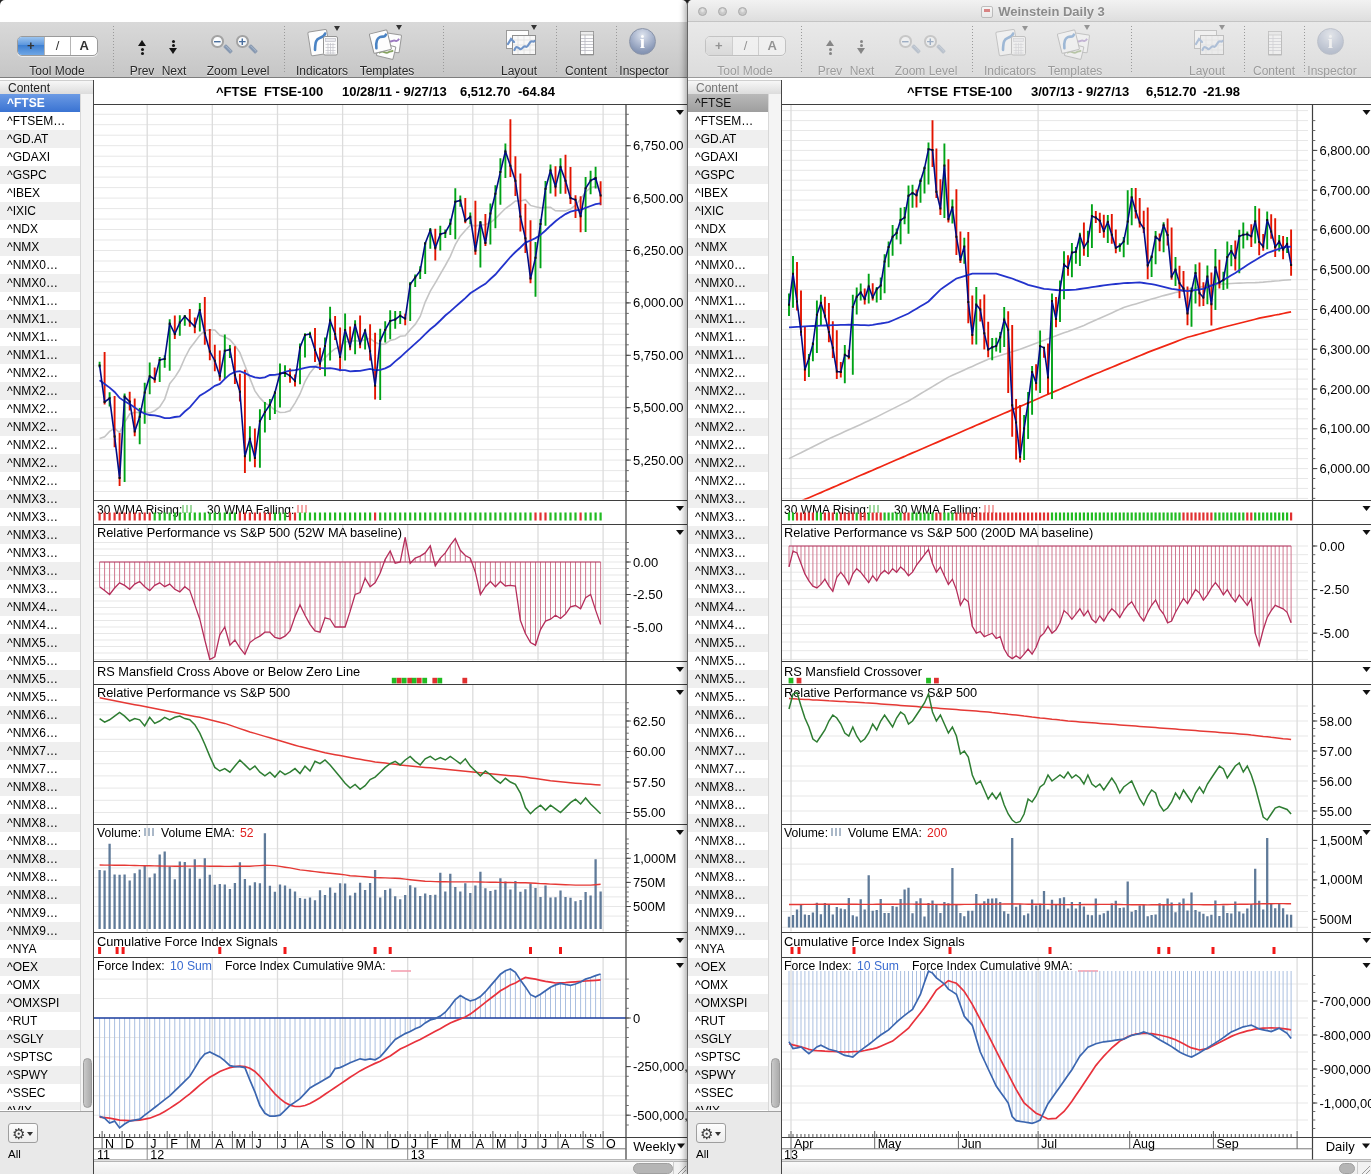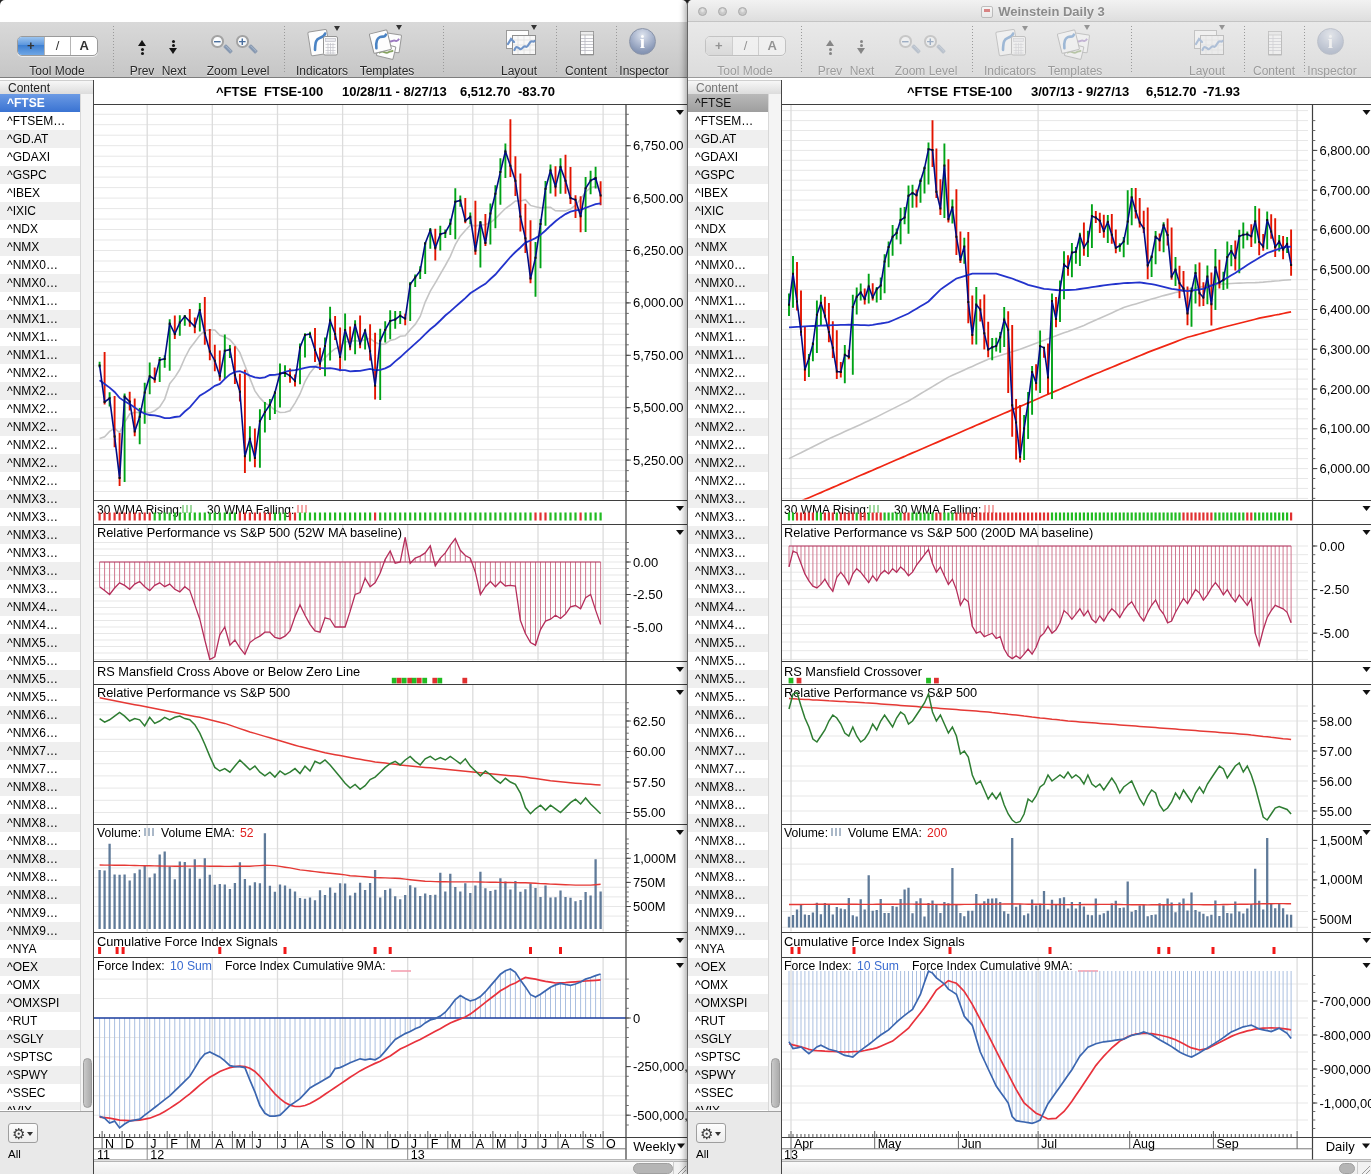--- a/index.html
+++ b/index.html
@@ -212,23 +212,23 @@
 <div class="sbott">
         <div class="gearbtn">
           <span class="gear">⚙</span>
           <span class="gtri"></span>
         </div>
         <div class="alllab">All</div>
       </div>
 <div class="symbar">
         <span style="left:122px">^FTSE</span>
         <span style="left:170px">FTSE-100</span>
-        <span style="left:248px">10/28/11 - 8/27/13</span>
+        <span style="left:248px">10/28/11 - 9/27/13</span>
         <span style="left:366px">6,512.70</span>
-        <span style="left:424px">-83.70</span>
+        <span style="left:424px">-64.84</span>
       </div>
 </div>
 <div class="hscroll" style="left:94px;width:580px">
       <div class="hthumb" style="left:539px;width:40px"></div>
     </div>
 <div class="grip" style="left:673px"><svg width="13" height="13">
         <path d="M3,12 L12,3 M7,12 L12,7 M11,12 L12,11" stroke="#9a9a9a" stroke-width="1" fill="none"></path>
       </svg></div>
 <svg style="position:absolute;left:94px;top:104px" width="593" height="1070" viewBox="94 104 593 1070" font-family="Liberation Sans, sans-serif">
 <clipPath id="Lmain">
@@ -842,21 +842,21 @@
           <span class="gear">⚙</span>
           <span class="gtri"></span>
         </div>
         <div class="alllab">All</div>
       </div>
 <div class="symbar">
         <span style="left:125px">^FTSE</span>
         <span style="left:171px">FTSE-100</span>
         <span style="left:249px">3/07/13 - 9/27/13</span>
         <span style="left:364px">6,512.70</span>
-        <span style="left:421px">-71.93</span>
+        <span style="left:421px">-21.98</span>
       </div>
 </div>
 <div class="hscroll" style="left:93px;width:576px">
       <div class="hthumb" style="left:558px;width:16px"></div>
     </div>
 <div class="grip" style="left:669px"><svg width="14" height="13">
         <path d="M3,12 L12,3 M7,12 L12,7 M11,12 L12,11" stroke="#9a9a9a" stroke-width="1" fill="none"></path>
       </svg></div>
 <svg style="position:absolute;left:93px;top:104px" width="591" height="1070" viewBox="780 104 591 1070" font-family="Liberation Sans, sans-serif">
 <clipPath id="Rmain">

